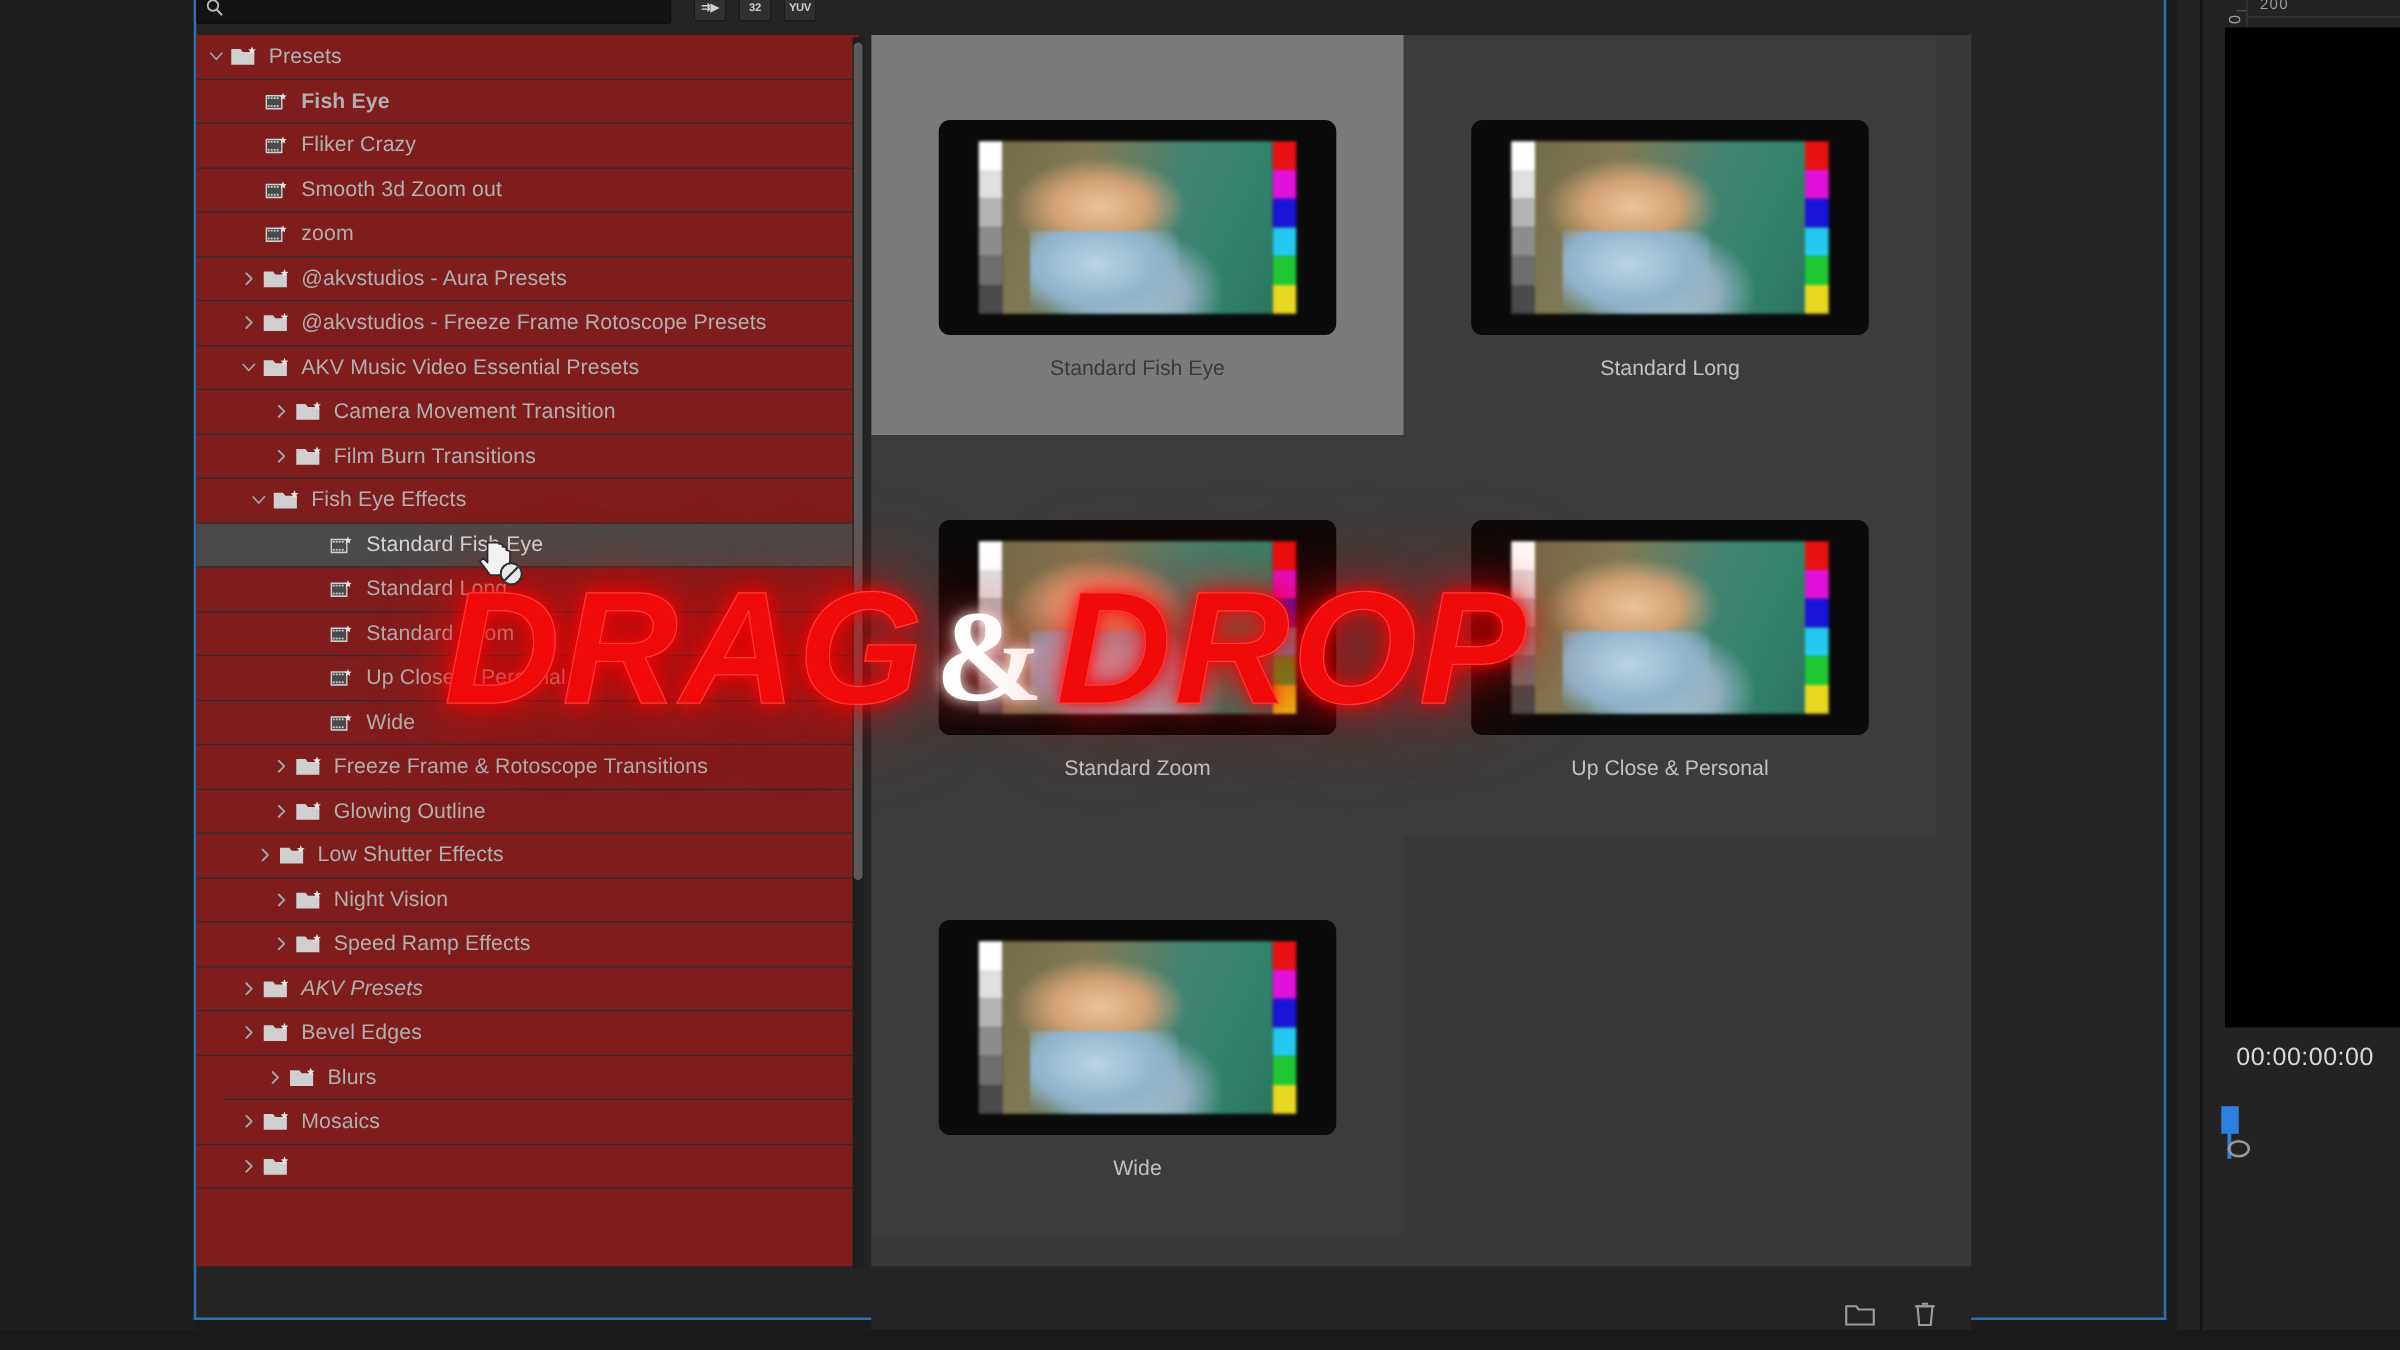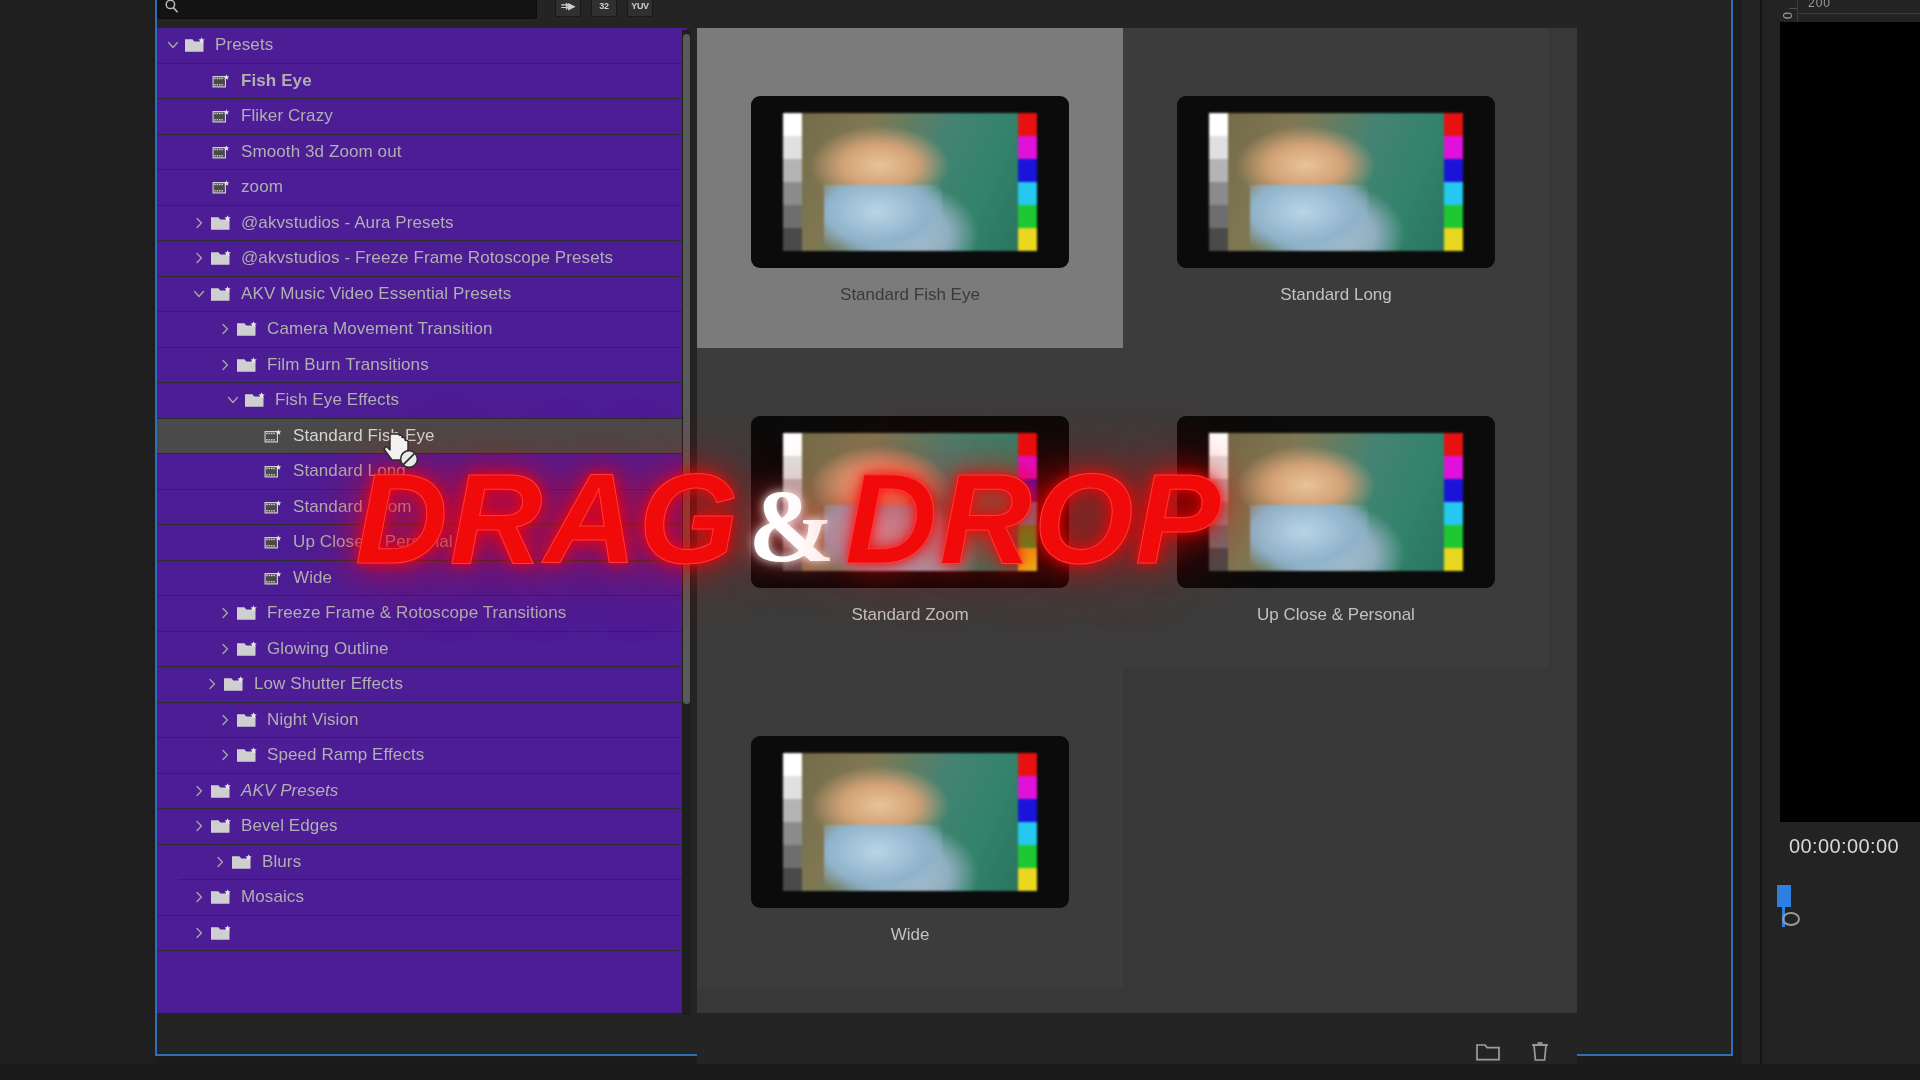--- a/index.html
+++ b/index.html
@@ -68,21 +68,21 @@
     display: flex; align-items: center; justify-content: center;
     color: #cfcfcf; font-size: 9px; font-weight: bold;
     letter-spacing: -0.3px;
   }
 
   
   .tree-wrap {
     position: absolute;
     left: 157px; top: 28px;
     width: 530px; height: 985px;
-    background: #4c1d95;
+    background: #7f1d1d;
     overflow: hidden;
   }
   .tree-row {
     position: relative;
     height: 35.5px;
     display: flex; align-items: center;
     border-bottom: 1px solid #2d2d2d;
     color: #b4b4b4;
     font-size: 17px;
     white-space: nowrap;
@@ -502,21 +502,21 @@
             <svg viewBox="0 0 20 20" width="16" height="16">
               <path d="M7.5 4.5 L13 10 L7.5 15.5" fill="none" stroke="#a4a4a4" stroke-width="1.8" stroke-linecap="round" stroke-linejoin="round"></path>
             </svg>
           </span>
           <span class="folder-ico"><svg viewBox="0 0 26 20" width="26" height="20">
               <path d="M2 4.2 h7.4 l1.9 2.3 h9.2 v10.3 H2 Z" fill="#cfcfcf"></path>
               <path d="M18.6 2.2 l0.9 2.1 l2.25 0.2 l-1.7 1.45 l0.52 2.2 l-1.97-1.18 l-1.97 1.18 l0.52-2.2 l-1.7-1.45 l2.25-0.2 Z" fill="#e8e8e8"></path>
             </svg></span>
           <span class="lbl">Film Burn Transitions</span>
         </div>
-        <div class="tree-row" style="padding-left: 66px;">
+        <div class="tree-row" style="padding-left: 40px;">
           <span class="twisty">
             <svg viewBox="0 0 20 20" width="16" height="16">
               <path d="M4.5 7 L10 13 L15.5 7" fill="none" stroke="#a4a4a4" stroke-width="1.8" stroke-linecap="round" stroke-linejoin="round"></path>
             </svg>
           </span>
           <span class="folder-ico"><svg viewBox="0 0 26 20" width="26" height="20">
               <path d="M2 4.2 h7.4 l1.9 2.3 h9.2 v10.3 H2 Z" fill="#cfcfcf"></path>
               <path d="M18.6 2.2 l0.9 2.1 l2.25 0.2 l-1.7 1.45 l0.52 2.2 l-1.97-1.18 l-1.97 1.18 l0.52-2.2 l-1.7-1.45 l2.25-0.2 Z" fill="#e8e8e8"></path>
             </svg></span>
           <span class="lbl">Fish Eye Effects</span>

